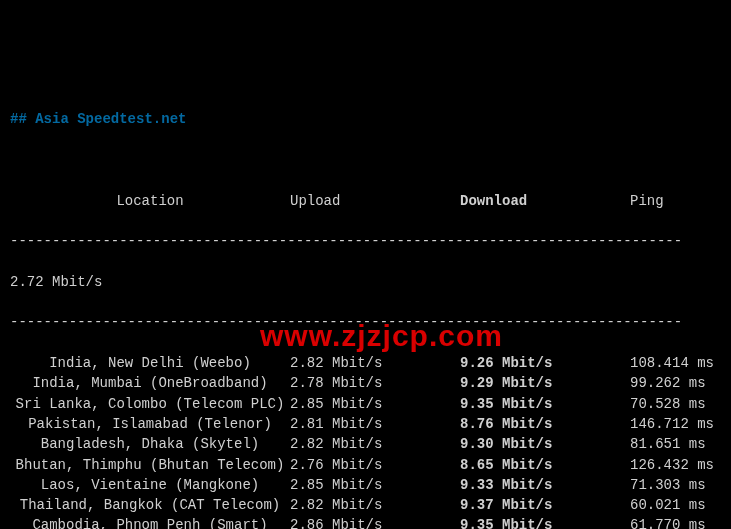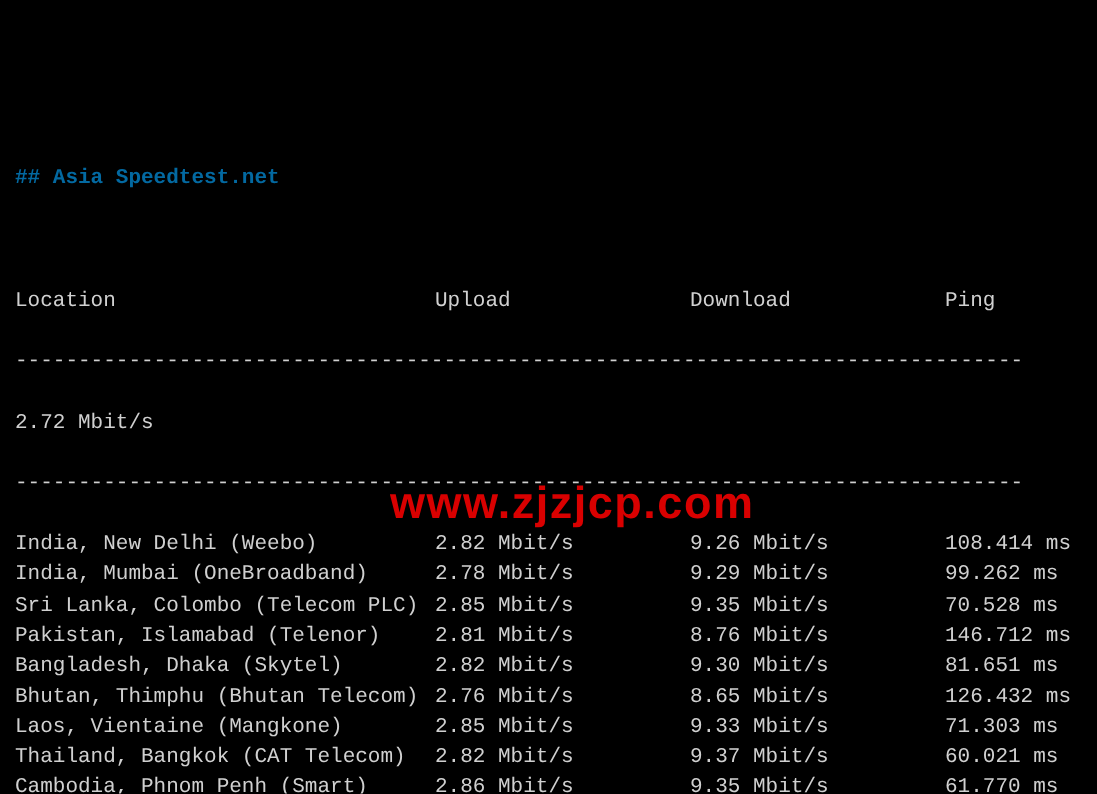--- a/index.html
+++ b/index.html
@@ -22,28 +22,30 @@
     .title {
       color: #0369a1;
       font-weight: bold;
     }
     .row {
       display: flex;
     }
     .col-location {
       width: 280px;
       flex-shrink: 0;
+      text-align: center;
     }
     .col-upload {
       width: 170px;
       flex-shrink: 0;
     }
     .col-download {
       width: 170px;
       flex-shrink: 0;
+      font-weight: bold;
     }
     .col-ping {
       flex: 1;
     }
     .divider {
       color: #d0d0d0;
       letter-spacing: 0;
     }
     .watermark {
       position: absolute;

